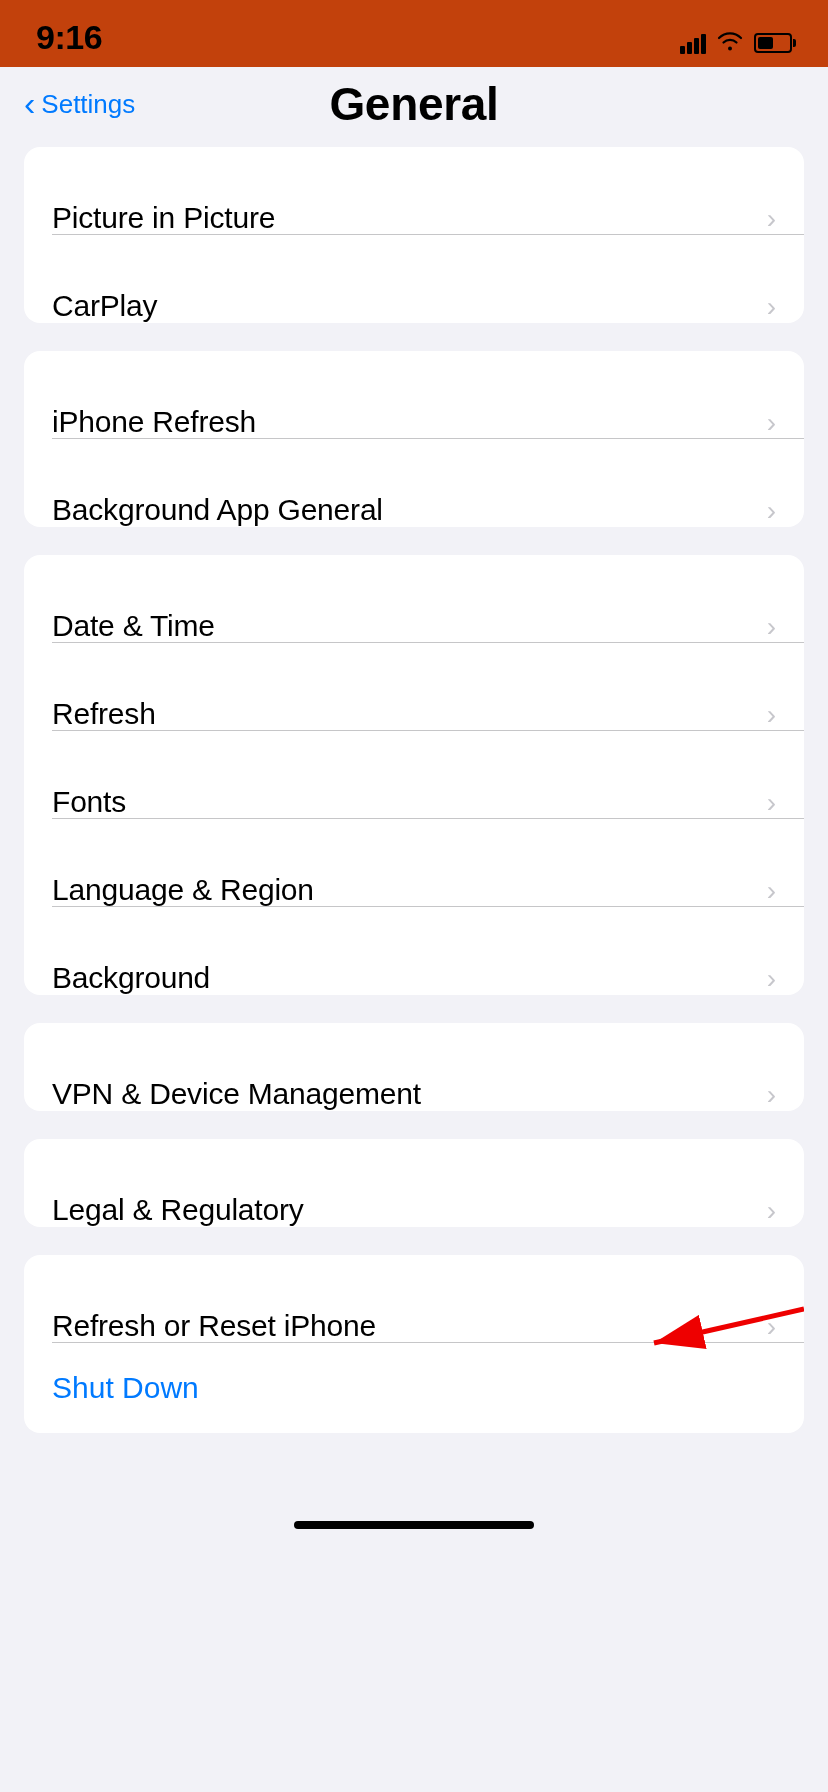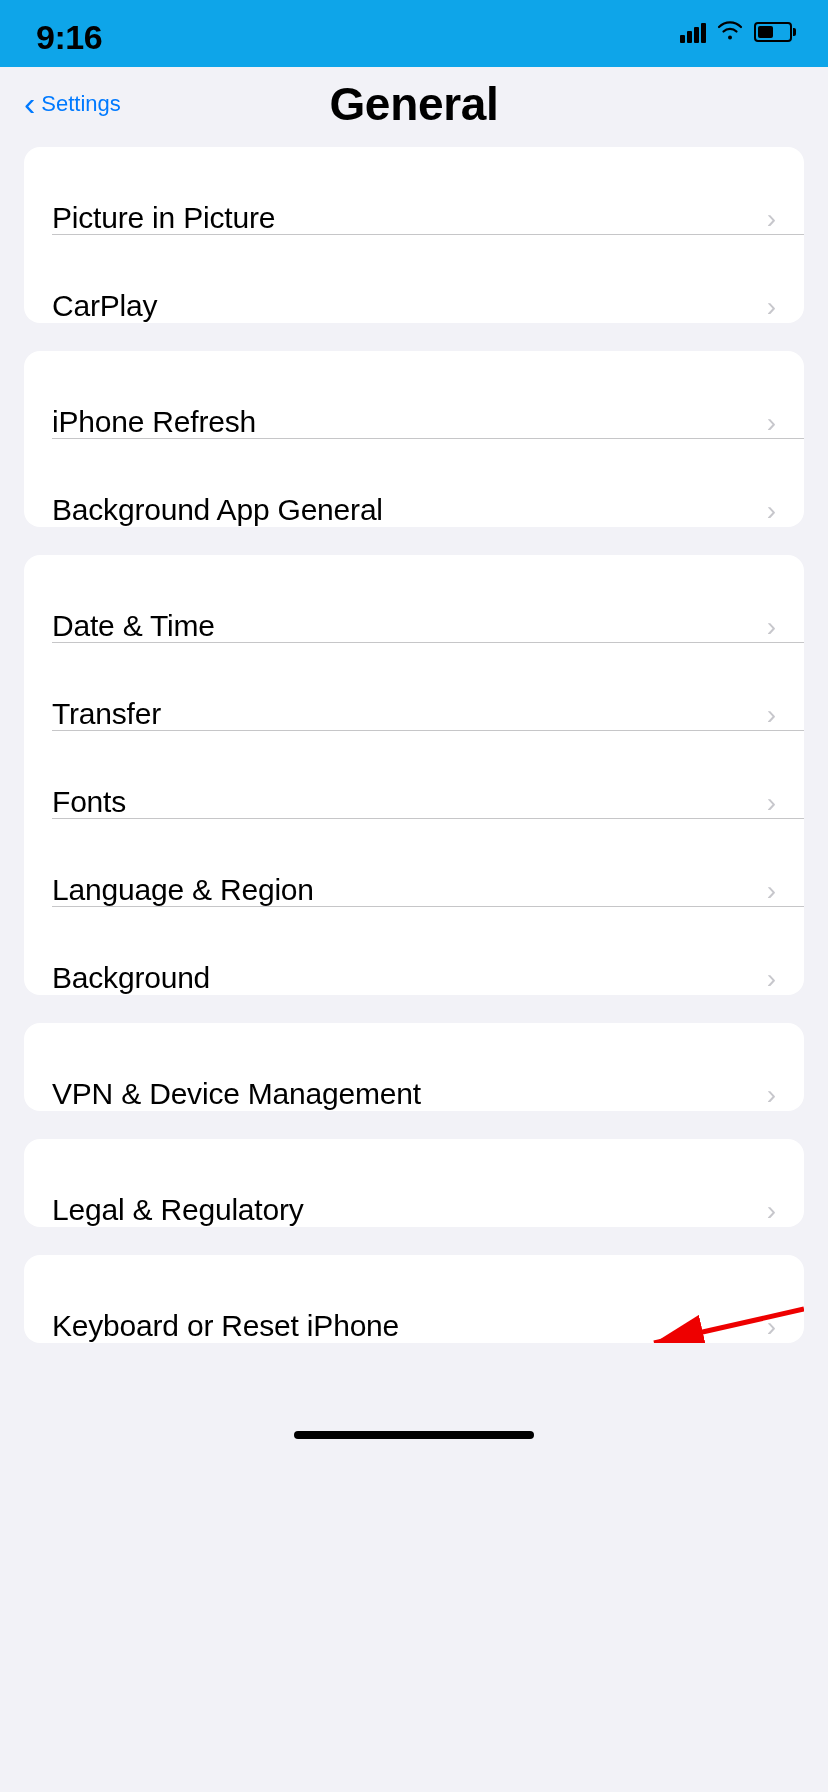--- a/index.html
+++ b/index.html
@@ -15,23 +15,23 @@
       min-height: 1792px;
       background-color: #f2f2f7;
       font-family: -apple-system, 'SF Pro Text', 'Helvetica Neue', Arial, sans-serif;
       overflow-x: hidden;
     }
 
     
     .status-bar {
       display: flex;
       justify-content: space-between;
-      align-items: flex-start;
+      align-items: flex-end;
       padding: 18px 36px 10px 36px;
-      background-color: #0ea5e9;
+      background-color: #c2410c;
     }
 
     .status-time {
       font-size: 34px;
       font-weight: 600;
       color: #000;
       letter-spacing: -0.5px;
     }
 
     .status-icons {
@@ -111,21 +111,21 @@
     }
 
     .nav-back-chevron {
       font-size: 34px;
       font-weight: 300;
       line-height: 1;
       margin-top: -2px;
     }
 
     .nav-back-text {
-      font-size: 22px;
+      font-size: 26px;
     }
 
     .nav-title {
       font-size: 46px;
       font-weight: 600;
       color: #000;
       letter-spacing: -0.3px;
     }
 
     
@@ -275,21 +275,21 @@
   </div>
 
   <div class="settings-group">
     <div class="settings-row">
       <span class="settings-row-label">Date &amp; Time</span>
       <div class="settings-row-right">
         <span class="chevron-right">›</span>
       </div>
     </div>
     <div class="settings-row">
-      <span class="settings-row-label">Transfer</span>
+      <span class="settings-row-label">Refresh</span>
       <div class="settings-row-right">
         <span class="chevron-right">›</span>
       </div>
     </div>
     <div class="settings-row">
       <span class="settings-row-label">Fonts</span>
       <div class="settings-row-right">
         <span class="chevron-right">›</span>
       </div>
     </div>
@@ -333,24 +333,27 @@
           <marker id="arrowhead" markerWidth="10" markerHeight="7" refX="10" refY="3.5" orient="auto">
             <polygon points="0 0, 10 3.5, 0 7" fill="#e00"></polygon>
           </marker>
         </defs>
 
         <line x1="210" y1="10" x2="60" y2="44" stroke="#e00" stroke-width="5" marker-end="url(#arrowhead)"></line>
       </svg>
     </div>
 
     <div class="settings-row" style="position:relative;">
-      <span class="settings-row-label">Keyboard or Reset iPhone</span>
-      <div class="settings-row-right">
-        <span class="chevron-right">›</span>
-      </div>
+      <span class="settings-row-label">Refresh or Reset iPhone</span>
+      <div class="settings-row-right">
+        <span class="chevron-right">›</span>
+      </div>
+    </div>
+    <div class="shut-down-row">
+      <span class="shut-down-label">Shut Down</span>
     </div>
   </div>
 
 </div>
 
 <div class="home-indicator">
   <div class="home-bar"></div>
 </div>
 
 </body></html>

